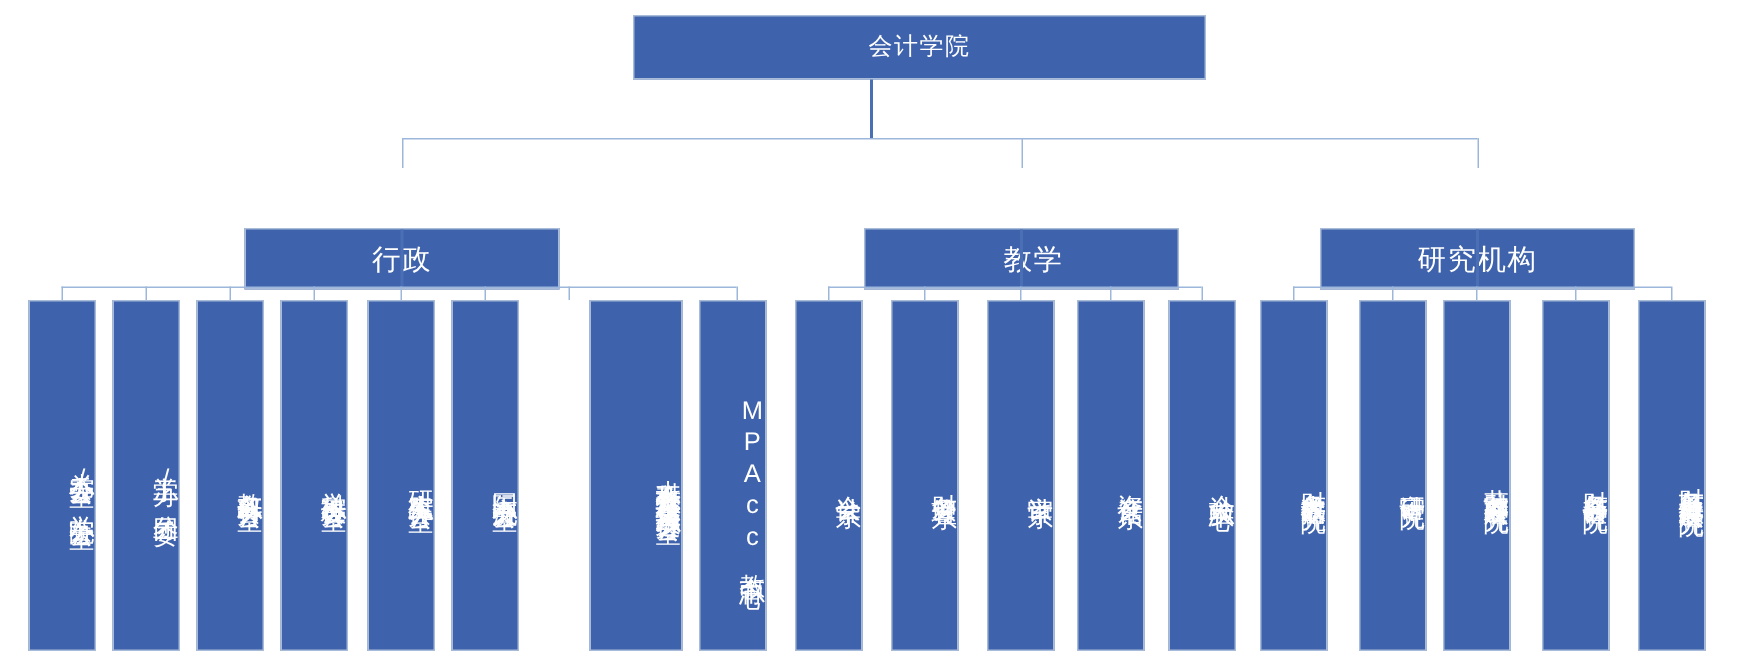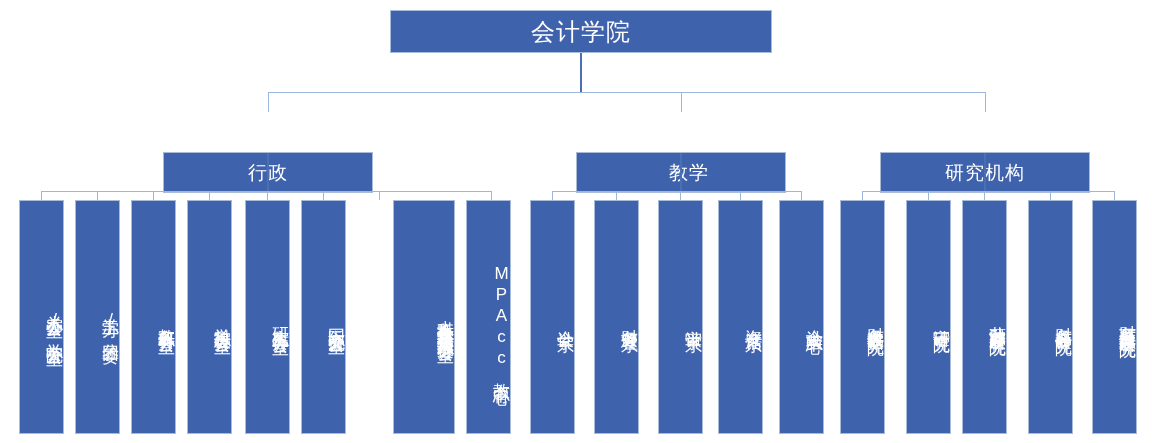--- a/index.html
+++ b/index.html
@@ -23,21 +23,21 @@
     background:#3E62AC;
     border:1px solid #A8BBD8;
     box-sizing:border-box;
     color:#ffffff;
     display:flex;
     align-items:center;
     justify-content:center;
     text-align:center;
     letter-spacing:1px;
   }
-  .node.root{font-size:24px;}
+  .node.root{font-size:16px;margin-left:32px;}
   .node.tier2{font-size:19px;margin-top:40px;}
 
   
   .node.leaf{
     writing-mode:vertical-rl;
     text-orientation:upright;
     align-items:flex-start;
     justify-content:center;
     padding-top:6px;
     font-size:17px;

